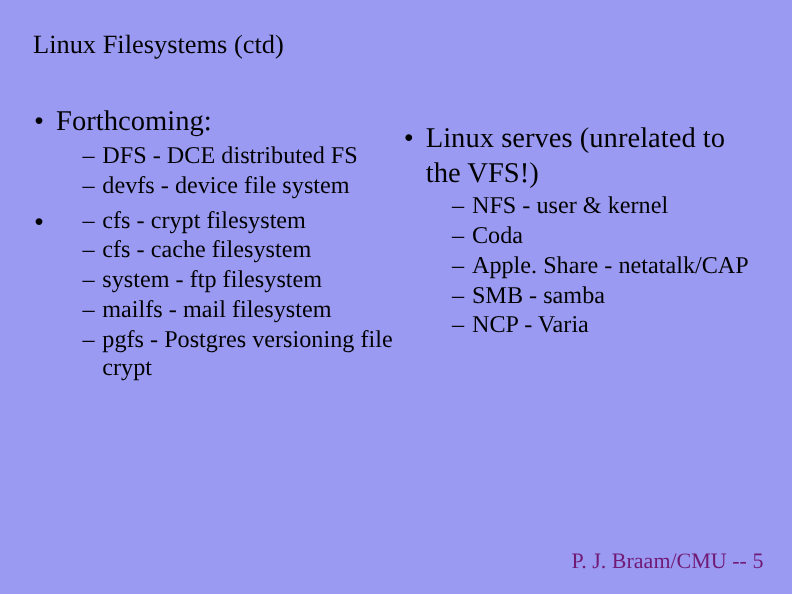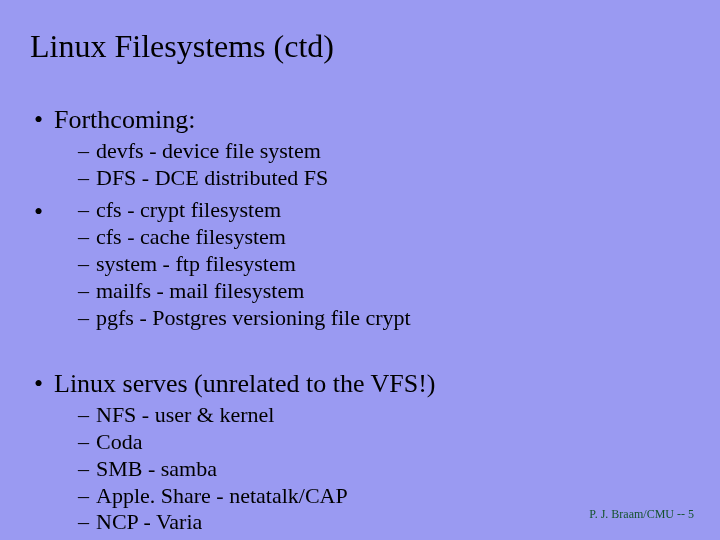--- a/index.html
+++ b/index.html
@@ -13,28 +13,28 @@
     overflow: hidden;
   }
   .slide {
     position: relative;
     width: 720px;
     height: 540px;
     box-sizing: border-box;
     padding: 28px 30px 20px 30px;
   }
   .title {
-    font-size: 32px;
+    font-size: 24px;
     font-weight: normal;
     margin: 0 0 40px 0;
   }
   .columns {
     display: flex;
-    flex-direction: column;
-    gap: 16px;
+    flex-direction: row;
+    gap: 6px;
     justify-content: center;
   }
   .col {
     flex: 1;
   }
   .col-left { flex: 0 0 50%; }
   .col-right { flex: 0 0 50%; margin-top: 16px; }
   ul.top {
     list-style: none;
     margin: 0;
@@ -69,39 +69,39 @@
     content: "–";
     position: absolute;
     left: 0;
     top: 0;
     font-size: 22px;
   }
   .footer {
     position: absolute;
     bottom: 18px;
     right: 26px;
-    font-size: 12px;
-    color: #14532d;
+    font-size: 20px;
+    color: #701a75;
   }
 </style>
 </head>
 <body>
 
 <div class="slide">
   <h1 class="title">Linux Filesystems (ctd)</h1>
 
   <div class="columns">
 
     <div class="col col-left">
       <ul class="top">
         <li>
           <span>Forthcoming:</span>
           <ul class="sub">
+            <li><span>DFS - DCE distributed FS</span></li>
             <li><span>devfs - device file system</span></li>
-            <li><span>DFS - DCE distributed FS</span></li>
           </ul>
         </li>
         <li>
           <ul class="sub">
             <li><span>cfs - crypt filesystem</span></li>
             <li><span>cfs - cache filesystem</span></li>
             <li><span>system - ftp filesystem</span></li>
             <li><span>mailfs - mail filesystem</span></li>
             <li><span>pgfs - Postgres versioning file crypt</span></li>
           </ul>
@@ -109,22 +109,22 @@
       </ul>
     </div>
 
     <div class="col col-right">
       <ul class="top">
         <li>
           <span>Linux serves (unrelated to the VFS!)</span>
           <ul class="sub">
             <li><span>NFS - user &amp; kernel</span></li>
             <li><span>Coda</span></li>
+            <li><span>Apple. Share - netatalk/CAP</span></li>
             <li><span>SMB - samba</span></li>
-            <li><span>Apple. Share - netatalk/CAP</span></li>
             <li><span>NCP - Varia</span></li>
           </ul>
         </li>
       </ul>
     </div>
 
   </div>
 
   <div class="footer">P. J. Braam/CMU  -- 5</div>
 </div>

